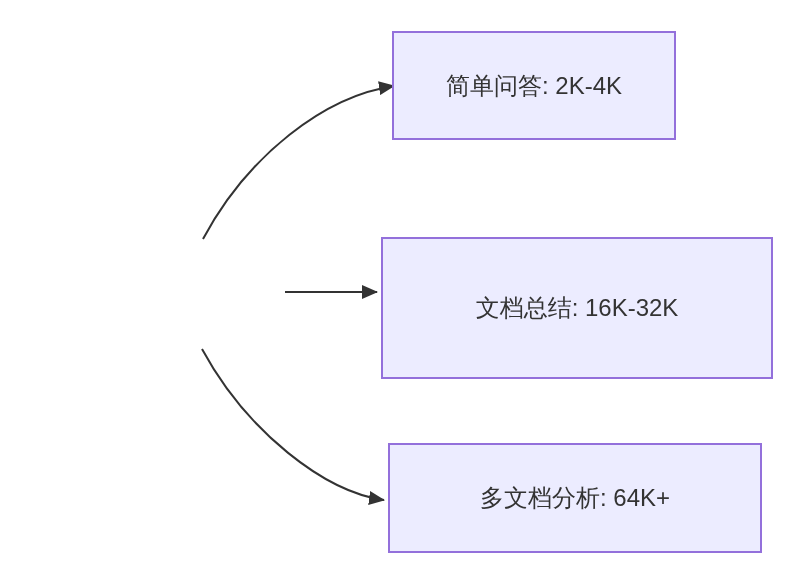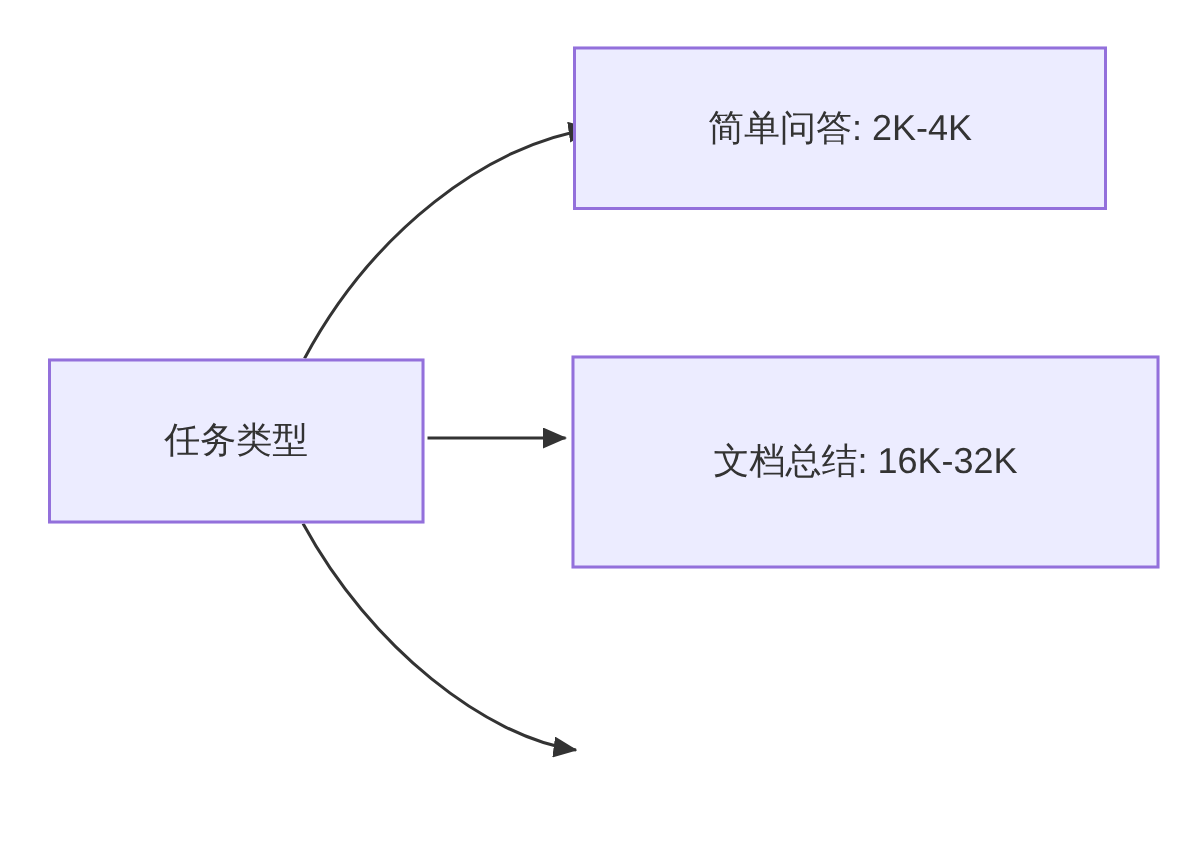--- a/index.html
+++ b/index.html
@@ -54,26 +54,26 @@
     <defs>
       <marker id="arrowhead" viewBox="0 0 16 14" refX="15" refY="7" markerWidth="16" markerHeight="14" markerUnits="userSpaceOnUse" orient="auto">
         <path class="arrowhead-shape" d="M0,0 L16,7 L0,14 Z"></path>
       </marker>
     </defs>
     <path class="edge" d="M203,239 C248,155 325,96 394,86" marker-end="url(#arrowhead)"></path>
     <path class="edge" d="M285,292 L377,292" marker-end="url(#arrowhead)"></path>
     <path class="edge" d="M202,349 C247,432 325,492 384,500" marker-end="url(#arrowhead)"></path>
   </svg>
 
-  <div class="node" style="left:32px; top:239px; width:251px; height:110px;">
-    <span>任务类型</span>
-  </div>
 
-  <div class="node" style="left:382px; top:31px; width:356px; height:109px;">
+  <div class="node" style="left:392px; top:31px; width:284px; height:109px;">
     <span>简单问答: 2K-4K</span>
   </div>
 
   <div class="node" style="left:381px; top:237px; width:392px; height:142px;">
     <span>文档总结: 16K-32K</span>
   </div>
 
+  <div class="node" style="left:388px; top:443px; width:374px; height:110px;">
+    <span>多文档分析: 64K+</span>
+  </div>
 
 </div>
 
 </body></html>

